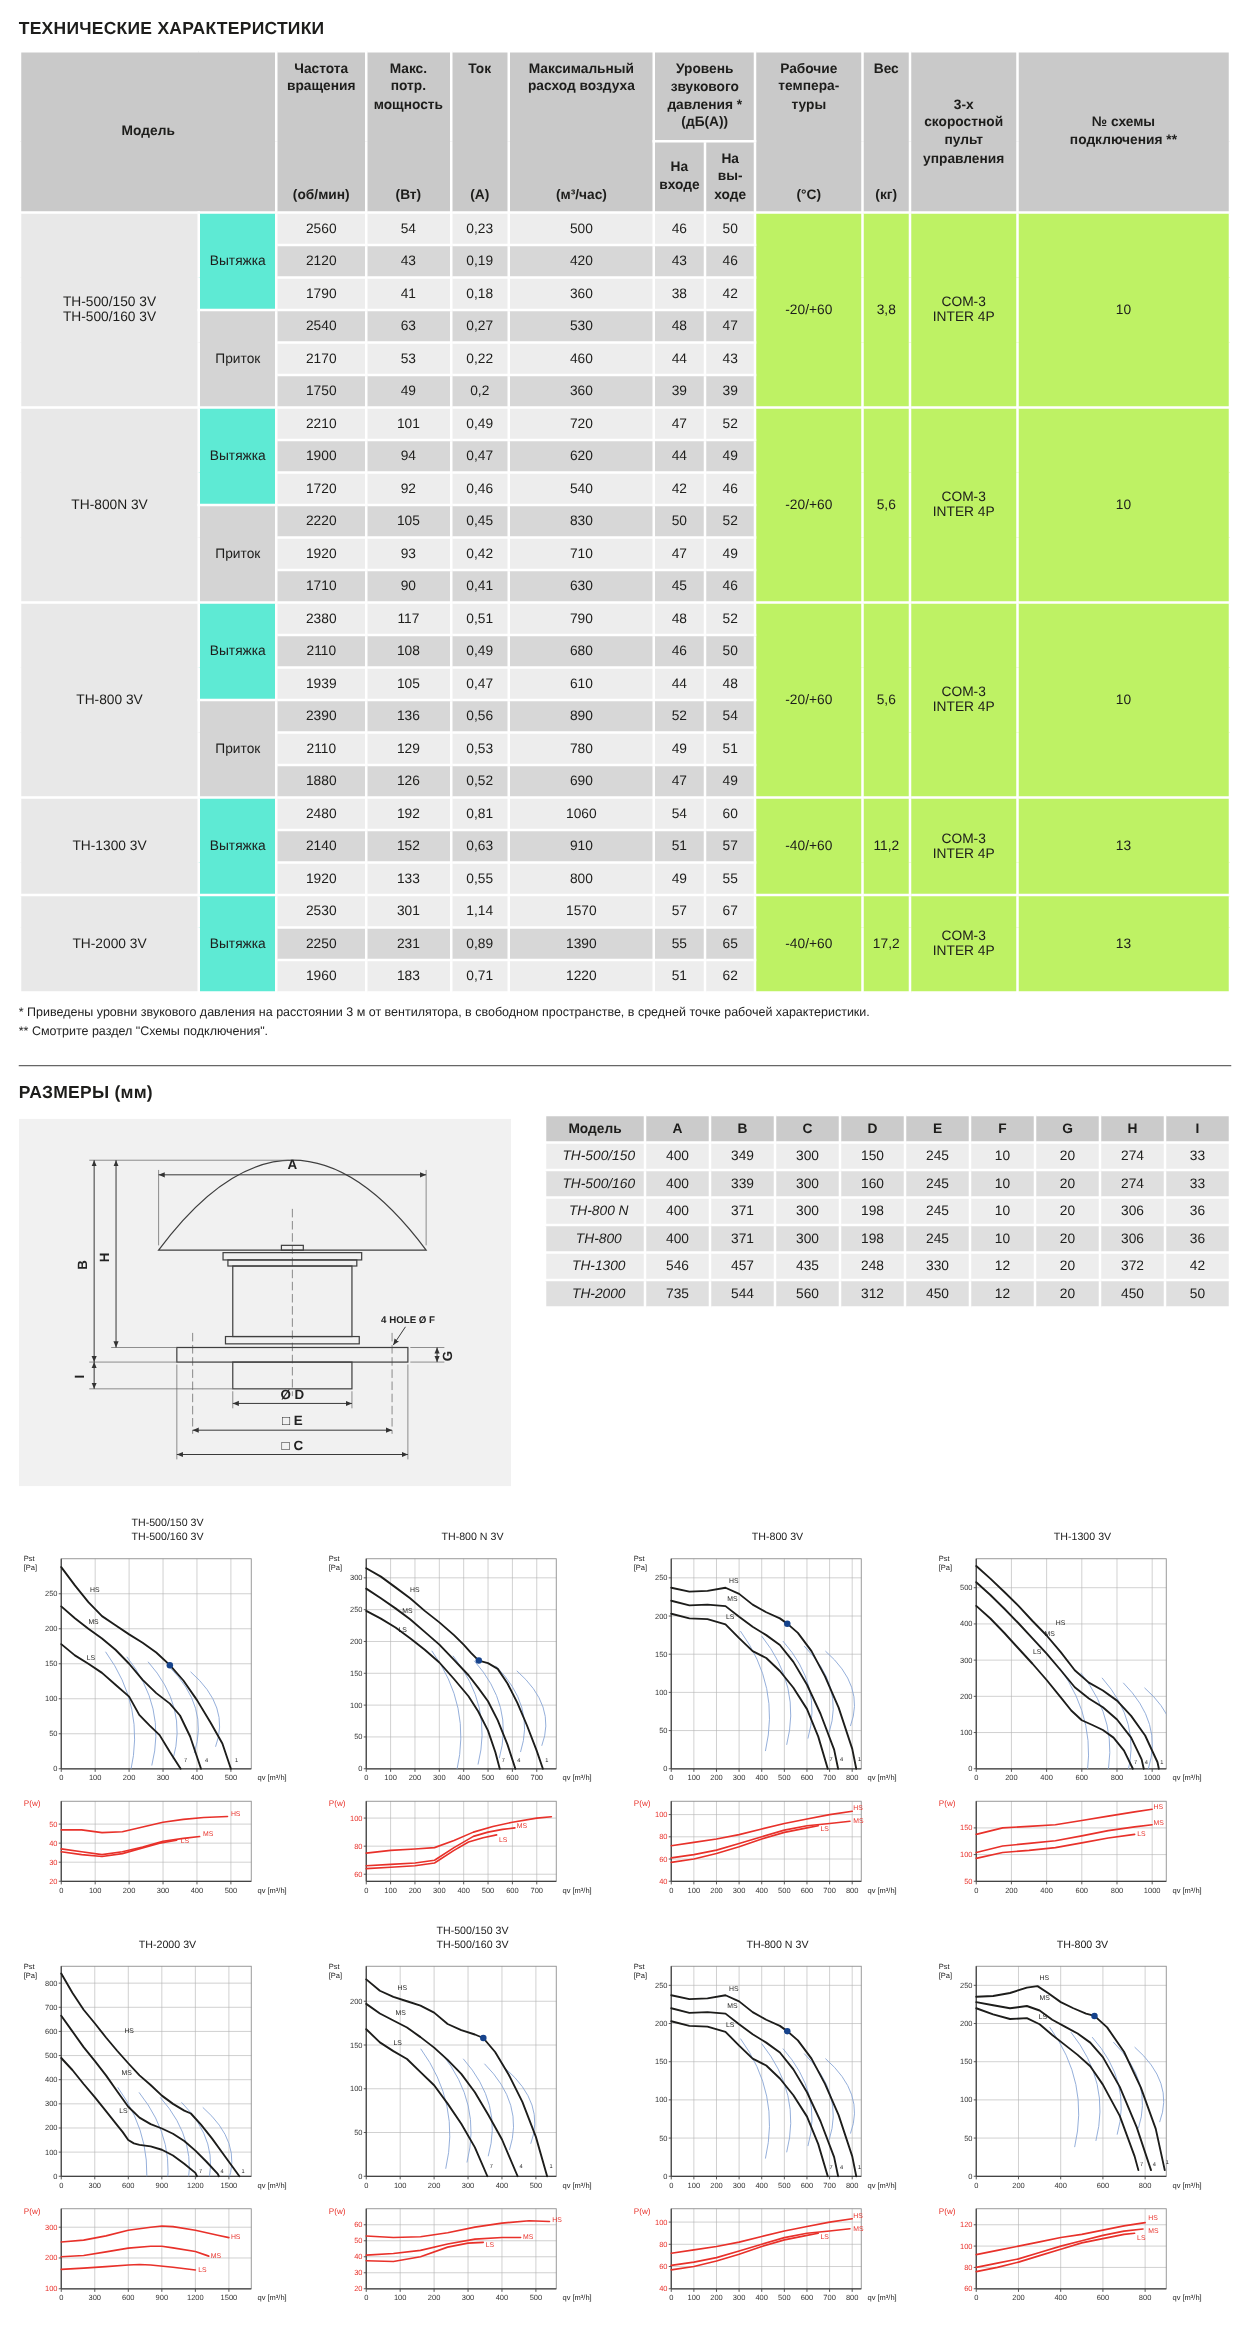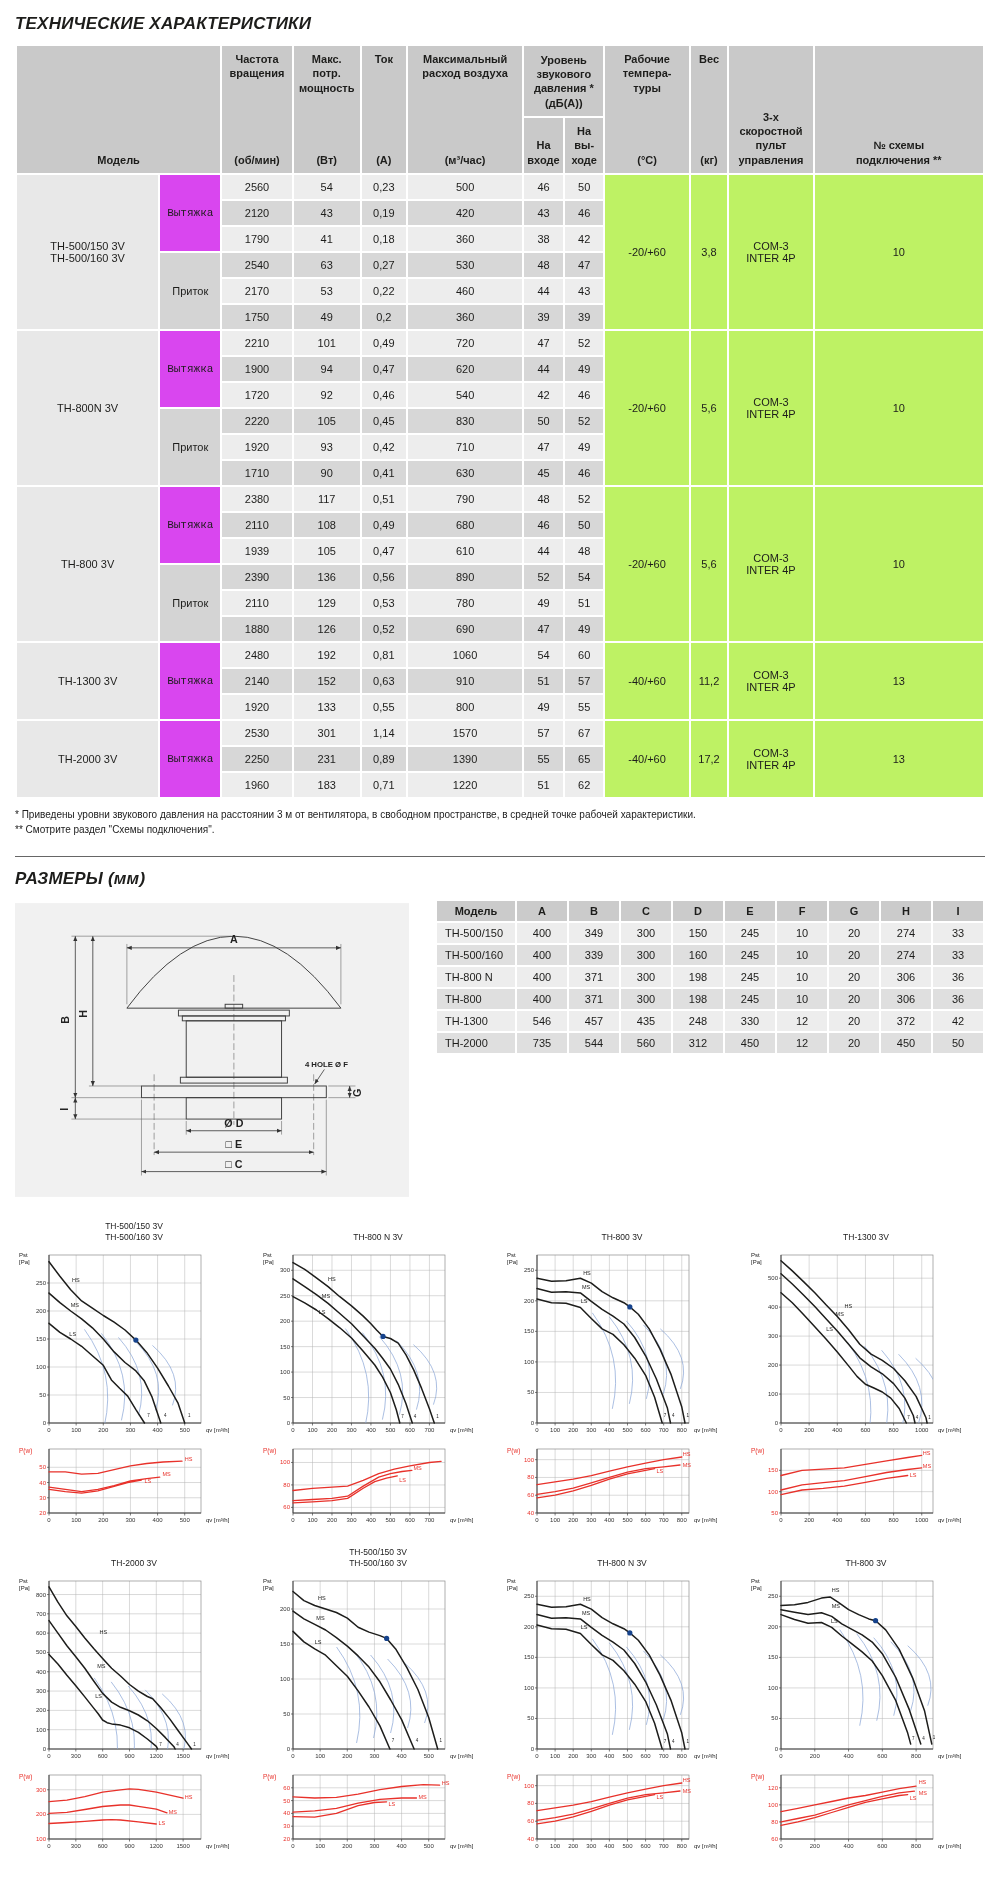--- a/index.html
+++ b/index.html
@@ -1,43 +1,43 @@
 <!DOCTYPE html>
 <html><head>
 <meta charset="utf-8">
 <style>
   html,body{margin:0;padding:0;background:#fff;color:#1d1d1b;font-family:"Liberation Sans",sans-serif;}
   body{width:1000px;}
   .page{padding:8px 15px 20px 15px;}
-  .sec-title{font-size:17px;font-weight:bold;letter-spacing:.2px;margin:6px 0 10px 0;font-style:italic;}
+  .sec-title{font-size:14px;font-weight:bold;letter-spacing:.2px;margin:6px 0 10px 0;}
   
   table.spec{border-collapse:collapse;width:100%;table-layout:fixed;}
   .spec th,.spec td{border:2px solid #fff;padding:0;text-align:center;vertical-align:middle;font-size:11px;}
   .spec thead th{background:#c9c9c9;font-weight:bold;}
   .spec thead tr.r1 th{height:70px;}
   .spec thead tr.r2 th{height:40px;}
   .hc{display:flex;flex-direction:column;justify-content:space-between;height:100%;padding:6px 2px;box-sizing:border-box;}
-  .hc.center{justify-content:flex-end;}
+  .hc.center{justify-content:center;}
   .hc .hl div{line-height:1.3;}
   .hc .hu{line-height:1.2;}
   .spec td{height:24px;}
   td.vL{background:#ededed;} td.vD{background:#d7d7d7;}
   td.modelc{background:#e8e8e8;font-size:11px;}
-  td.modeA{background:#d946ef;font-family:Liberation Mono, monospace;} td.modeB{background:#d4d4d4;margin-left:40px;}
+  td.modeA{background:#5eead4;} td.modeB{background:#d4d4d4;margin-left:40px;}
   td.merged{background:#bef264;}
   .fnotes{margin-top:8px;font-size:10px;line-height:1.55;color:#222;}
   hr.divider{border:none;border-top:1px solid #666;margin:18px 0 12px 0;}
   
   .dim-row{display:flex;gap:26px;align-items:flex-start;margin-top:4px;}
   table.dims{border-collapse:collapse;table-layout:fixed;width:552px;font-size:11px;}
   .dims th,.dims td{border:2px solid #fff;height:20px;text-align:center;padding:0 2px;}
   .dims th{background:#cbcbcb;font-weight:bold;}
   .dims tr:nth-child(odd) td{background:#ededed;}
   .dims tr:nth-child(even) td{background:#dfdfdf;}
-  .dims td.mcol{text-align:left;padding-left:8px;}
+  .dims td.mcol{text-align:center;padding-left:8px;font-style:italic;}
   
   .sh{fill:none;stroke:#3f3f3f;stroke-width:1;}
   .ext{stroke:#666;stroke-width:.6;fill:none;}
   .dim{stroke:#333;stroke-width:.8;fill:none;}
   .cl{stroke:#777;stroke-width:.7;stroke-dasharray:7 3;}
   .dtxt{font-family:"Liberation Sans",sans-serif;font-size:11px;font-weight:600;fill:#222;}
   .dtxt.small{font-size:8px;}
   
   .charts-grid{display:grid;grid-template-columns:repeat(4,238px);justify-content:space-between;row-gap:14px;margin-top:18px;}
   .chart-panel{width:238px;}

